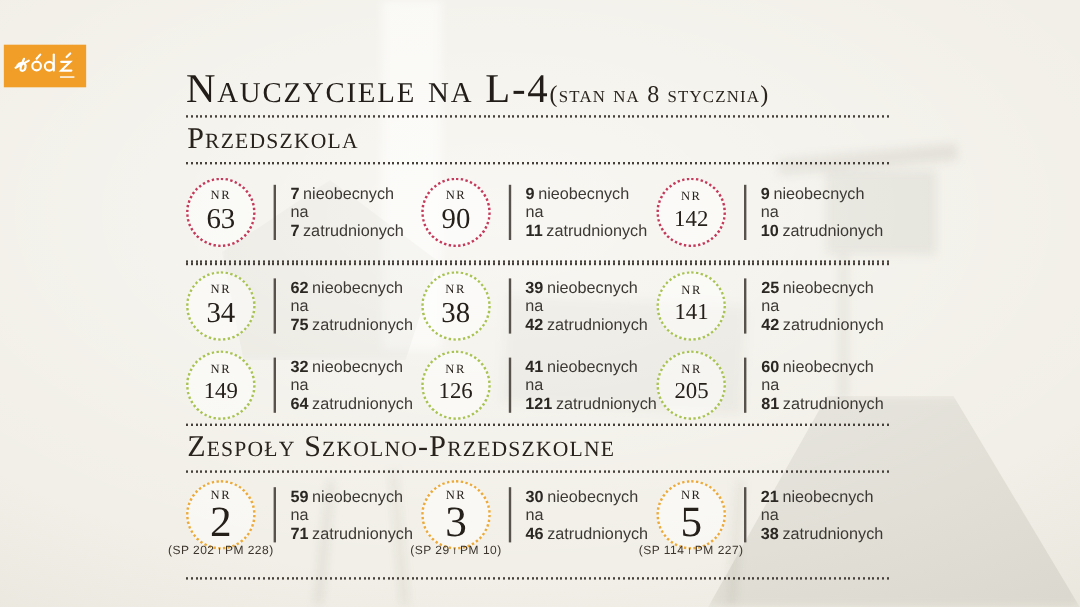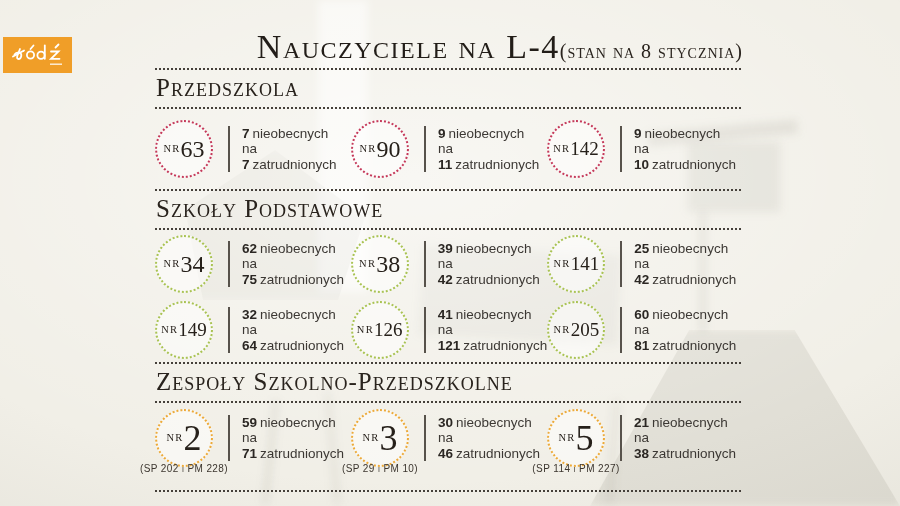--- a/index.html
+++ b/index.html
@@ -31,21 +31,21 @@
 
   
   .logo{
     position:absolute;left:3px;top:37px;width:69px;height:36px;z-index:5;
     display:flex;align-items:center;justify-content:center;
   }
   .logo svg{display:block;width:100%;height:100%;}
 
   
   .content{position:absolute;left:155px;top:26px;width:588px;z-index:4;}
-  .header-row{display:flex;align-items:baseline;justify-content:flex-end;height:42px;}
+  .header-row{display:flex;align-items:baseline;justify-content:flex-start;height:42px;margin-top:28px;}
   .title{
     margin:0;font-family:"Liberation Serif",serif;font-weight:normal;
     font-variant:small-caps;font-size:34px;line-height:42px;
     letter-spacing:1.5px;color:#221d18;
   }
   .subtitle{
     font-family:"Liberation Serif",serif;font-variant:small-caps;
     font-size:20px;letter-spacing:1px;color:#2a241e;
   }
   .dotline{
@@ -60,21 +60,21 @@
   .unit-grid{display:grid;grid-template-columns:repeat(3,1fr);}
   .unit{box-sizing:border-box;}
   .sec-przedszkola .unit{height:80px;padding-top:11px;}
   .sec-szkoly-podstawowe .unit{height:66px;padding-top:5px;}
   .sec-zespoly .unit{height:87px;padding-top:6px;}
   .unit-main{display:flex;align-items:center;}
   .circle-wrap{position:relative;flex:none;}
   .circle{
     box-sizing:border-box;width:58px;height:58px;border-radius:50%;
     border:2px dotted #999;background:rgba(255,255,255,.5);
-    display:flex;align-items:center;justify-content:center;
+    display:flex;flex-direction:column;align-items:center;justify-content:center;
   }
   .nr-label{
     font-family:"Liberation Serif",serif;font-size:10.5px;letter-spacing:1.3px;
     color:#2a241e;line-height:11px;margin-bottom:1px;
   }
   .num{
     font-family:"Liberation Serif",serif;font-size:24px;line-height:27px;color:#26201a;
   }
   .num.n3{font-size:19px;line-height:24px;}
   .num.n1{font-size:36px;line-height:31px;}
@@ -181,21 +181,20 @@
         <div><span>na</span></div>
         <div><b class="cnt">10</b><span>zatrudnionych</span></div>
       </div>
     </div>
   </div>
 </div>
     <div class="dotline"></div>
   </section>
 
   <section class="section sec-szkoly-podstawowe">
-    <h2 class="sec-heading">Szkoły Podstawowe</h2>
     <div class="dotline"></div>
     <div class="unit-grid">
   <div class="unit">
     <div class="unit-main">
       <div class="circle-wrap">
         <div class="circle" style="border-color: rgb(169, 195, 83);">
           <div class="nr-label">NR</div>
           <div class="num">34</div>
         </div>
 

